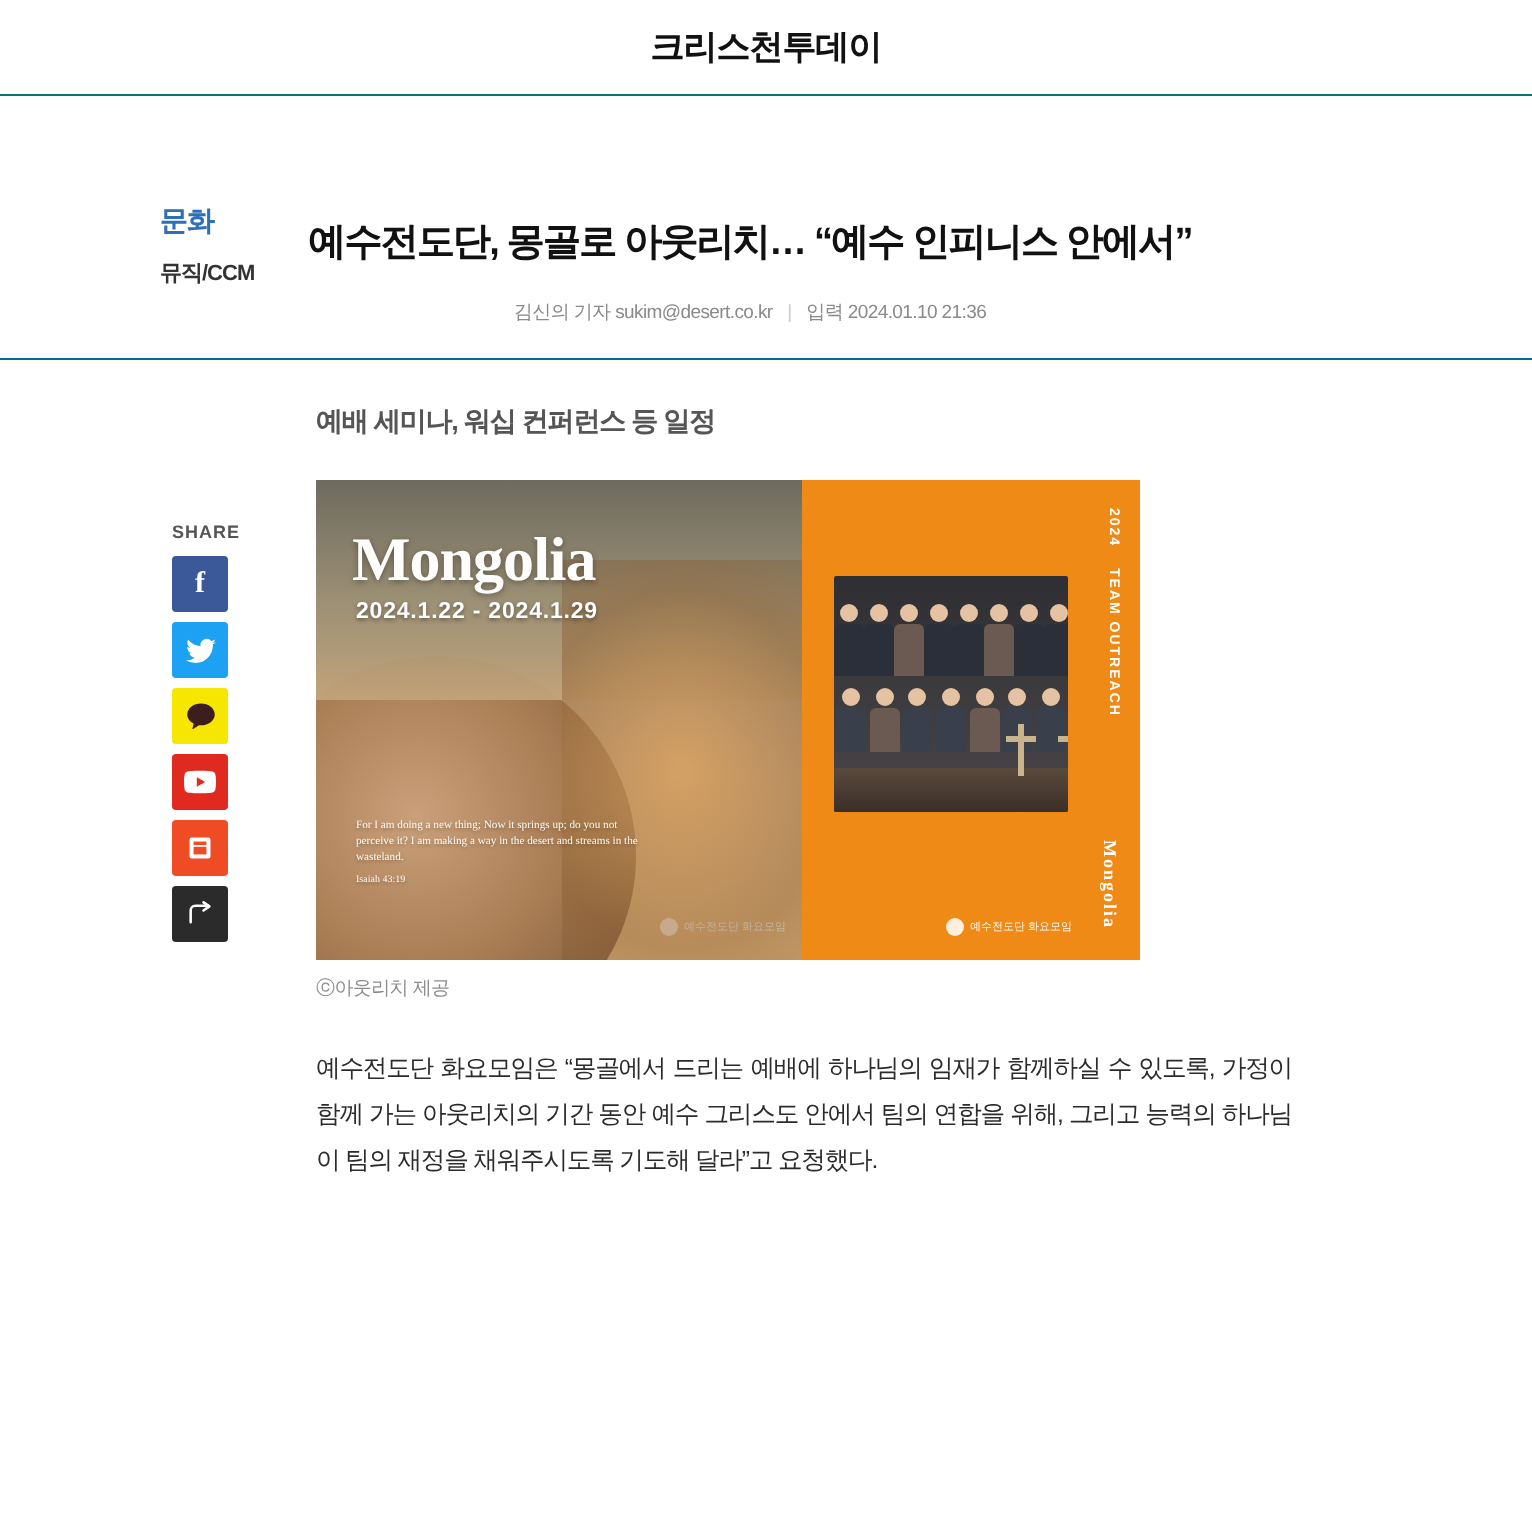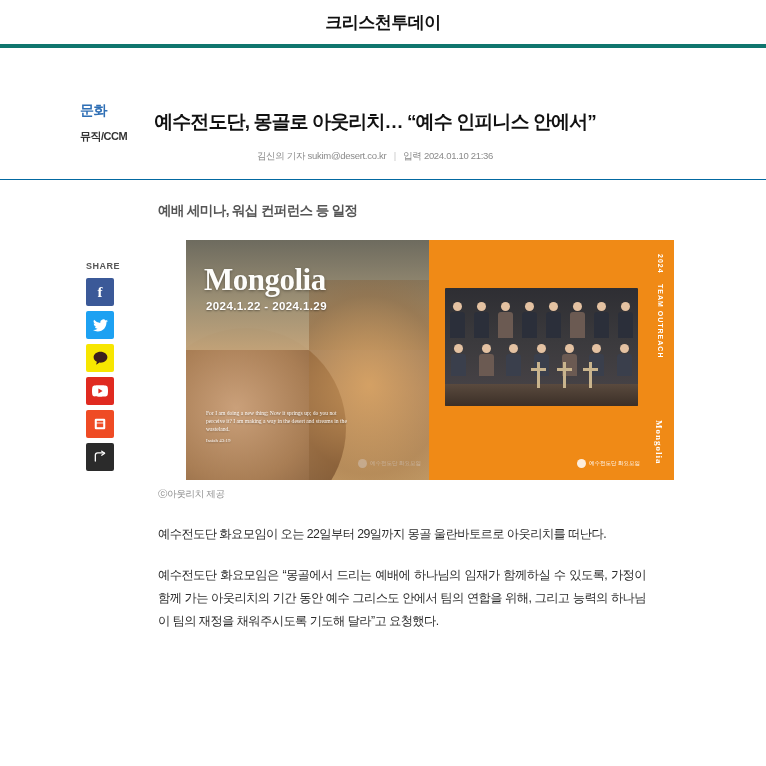--- a/index.html
+++ b/index.html
@@ -19,21 +19,21 @@
     overflow: hidden;
     background: #fff;
   }
 
   
   .masthead {
     height: 48px;
     display: flex;
     align-items: center;
     justify-content: center;
-    border-bottom: 4px solid #0f766e;
+    border-bottom: 1px solid #0f766e;
   }
   .masthead-title {
     font-size: 17px;
     font-weight: bold;
     letter-spacing: -0.5px;
     color: #111;
   }
 
   
   .article-head {
@@ -131,26 +131,25 @@
   .sb-share    { background: #2b2b2b; }
   .sb-icon svg { display: block; }
 
   
   .figure {
     margin-left: 118px;
     margin-top: 20px;
     width: 488px;
   }
   .poster {
-    width: 488px;
+    width: 412px;
     height: 240px;
     display: flex;
     overflow: hidden;
     position: relative;
-    margin-left: 28px;
   }
   .poster-left {
     width: 243px;
     height: 100%;
     position: relative;
     overflow: hidden;
     background: linear-gradient(180deg, #8a7f6a 0%, #b9a489 38%, #d5b089 62%, #e2b97f 100%);
   }
   .poster-left::before {
     content: "";
@@ -528,19 +527,18 @@
             <span>예수전도단 화요모임</span>
           </div>
         </div>
 
       </div>
     </div>
 
     <div class="caption">ⓒ아웃리치 제공</div>
 
     <div class="article-body">
-      <p>예수전도단 화요모임이 오는 22일부터 29일까지 몽골 울란바토르로 아웃리치를 떠난다.</p>
       <p>예수전도단 화요모임은 “몽골에서 드리는 예배에 하나님의 임재가 함께하실 수 있도록, 가정이 함께 가는 아웃리치의 기간 동안 예수 그리스도 안에서 팀의 연합을 위해, 그리고 능력의 하나님이 팀의 재정을 채워주시도록 기도해 달라”고 요청했다.</p>
 
     </div>
 
   </div>
 </div>
 
 </body></html>

